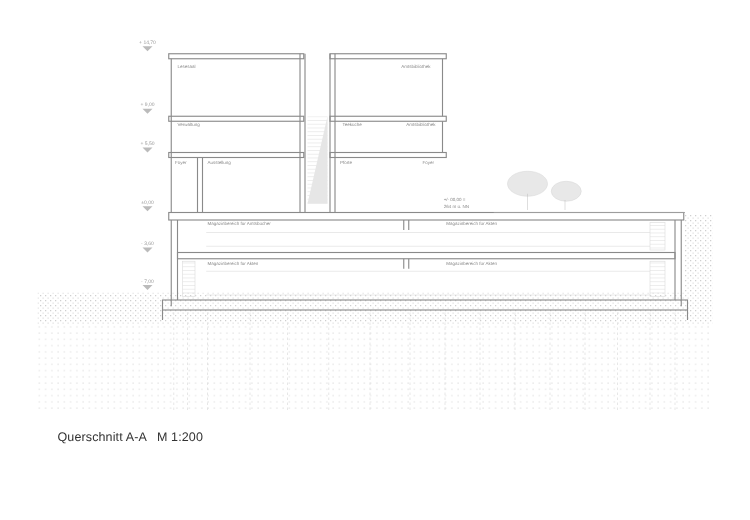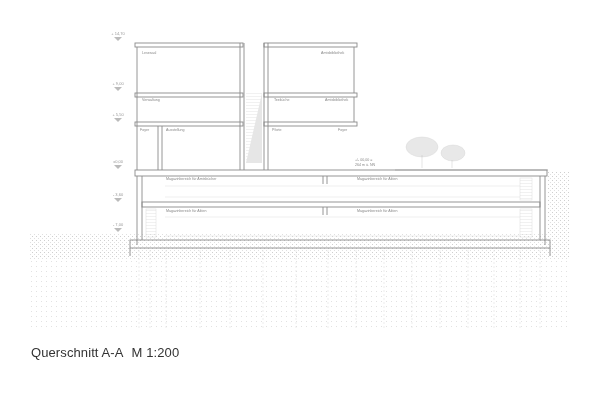--- a/index.html
+++ b/index.html
@@ -1,21 +1,21 @@
 <!DOCTYPE html>
 <html><head>
 <meta charset="utf-8">
 <style>
   html,body{margin:0;padding:0;background:#fff;}
   body{width:600px;height:416px;position:relative;overflow:hidden;font-family:"Liberation Sans",sans-serif;}
   .canvas{position:absolute;left:0;top:0;width:600px;height:416px;}
   .lvl{position:absolute;font-size:4px;color:#999;text-align:center;width:24px;}
   .lvl .tri{display:block;width:0;height:0;margin:1px auto 0;border-left:4px solid transparent;border-right:4px solid transparent;border-top:4px solid #bbb;}
   .room{position:absolute;font-size:3.6px;color:#888;white-space:nowrap;}
-  .caption{position:absolute;left:31px;top:345px;font-size:13px;color:#333;letter-spacing:0.1px;text-align:right;}
+  .caption{position:absolute;left:46px;top:345px;font-size:10px;color:#333;letter-spacing:0.1px;text-align:right;}
   .caption span{margin-left:8px;}
 </style>
 </head>
 <body>
 
 <div class="canvas">
   <svg width="600" height="416" viewBox="0 0 600 416">
     <defs>
       <pattern id="dots" width="4" height="4" patternUnits="userSpaceOnUse">
         <rect x="0" y="0" width="1" height="1" fill="#cfcfcf"></rect>

